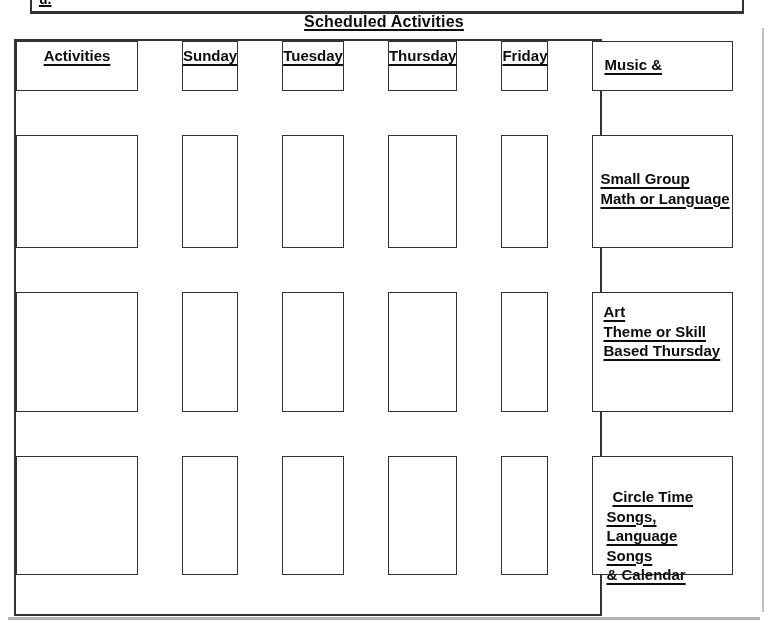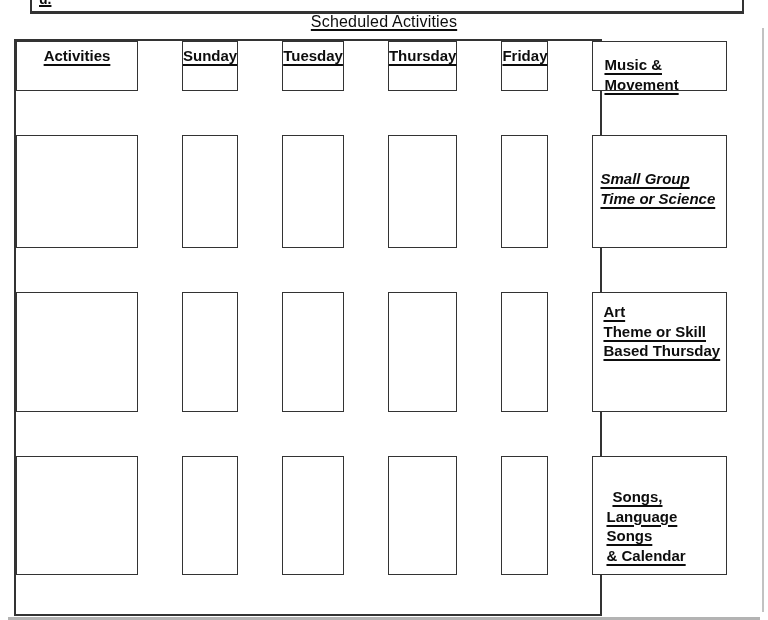--- a/index.html
+++ b/index.html
@@ -17,21 +17,21 @@
     overflow:hidden;background:#fff;
   }
   .top-partial .clipped-text{
     position:absolute;left:7px;top:-9px;
     font-size:14px;font-weight:700;
     text-decoration:underline;text-decoration-thickness:2px;
   }
 
   .doc-title{
     position:absolute;top:13px;left:0;width:100%;
-    text-align:center;font-size:16px;font-weight:400;
+    text-align:center;font-size:16px;font-weight:700;
     text-decoration:underline;text-decoration-thickness:2px;text-underline-offset:2px;
     letter-spacing:.2px;
   }
 
   .schedule-table{
     position:absolute;left:14px;top:39px;width:588px;height:577px;
     box-sizing:border-box;border:2px solid #333;background:#fff;
     display:grid;
     grid-template-columns:122px repeat(5,1fr);
     grid-template-rows:50px 113px 120px 119px auto;
@@ -45,21 +45,21 @@
   }
   .head .hlabel{
     text-decoration:underline;text-decoration-thickness:2px;text-underline-offset:3px;
   }
   .label-cell .line{
     display:block;font-size:15px;font-weight:700;line-height:19.5px;
     text-decoration:underline;text-decoration-thickness:2px;text-underline-offset:3px;
     white-space:nowrap;
   }
   .r1{padding:13px 2px 0 11px;}
-  .r2{padding:33px 2px 0 7px;font-style:italic;}
+  .r2{padding:33px 2px 0 7px;}
   .r3{padding:9px 6px 0 10px;}
   .r4{padding:30px 2px 0 13px;}
   .r4 .line:first-child{padding-left:6px;}
 
   
   .right-edge-line{
     position:absolute;left:762px;top:28px;width:2px;height:584px;background:#c2c2c2;
   }
   .bottom-strip{
     position:absolute;left:8px;top:617px;width:752px;height:3px;background:#b3b3b3;
@@ -77,50 +77,50 @@
 <div class="schedule-table">
 
   <div class="cell head"><span class="hlabel">Activities</span></div>
   <div class="cell head"><span class="hlabel">Sunday</span></div>
   <div class="cell head"><span class="hlabel">Tuesday</span></div>
   <div class="cell head"><span class="hlabel">Thursday</span></div>
   <div class="cell head"><span class="hlabel">Friday</span></div>
 
   <div class="cell label-cell r1">
     <span class="line">Music &amp;</span>
-    <span class="line">Movement</span>
   </div>
   <div class="cell"></div>
   <div class="cell"></div>
   <div class="cell"></div>
   <div class="cell"></div>
   <div class="cell"></div>
 
   <div class="cell label-cell r2">
     <span class="line">Small Group</span>
-    <span class="line">Time or Science</span>
+    <span class="line">Math or Language</span>
   </div>
   <div class="cell"></div>
   <div class="cell"></div>
   <div class="cell"></div>
   <div class="cell"></div>
   <div class="cell"></div>
 
   <div class="cell label-cell r3">
     <span class="line">Art</span>
     <span class="line">Theme or Skill</span>
     <span class="line">Based Thursday</span>
   </div>
   <div class="cell"></div>
   <div class="cell"></div>
   <div class="cell"></div>
   <div class="cell"></div>
   <div class="cell"></div>
 
   <div class="cell label-cell r4">
+    <span class="line">Circle Time</span>
     <span class="line">Songs,</span>
     <span class="line">Language</span>
     <span class="line">Songs</span>
     <span class="line">&amp; Calendar</span>
   </div>
   <div class="cell"></div>
   <div class="cell"></div>
   <div class="cell"></div>
   <div class="cell"></div>
   <div class="cell"></div>

